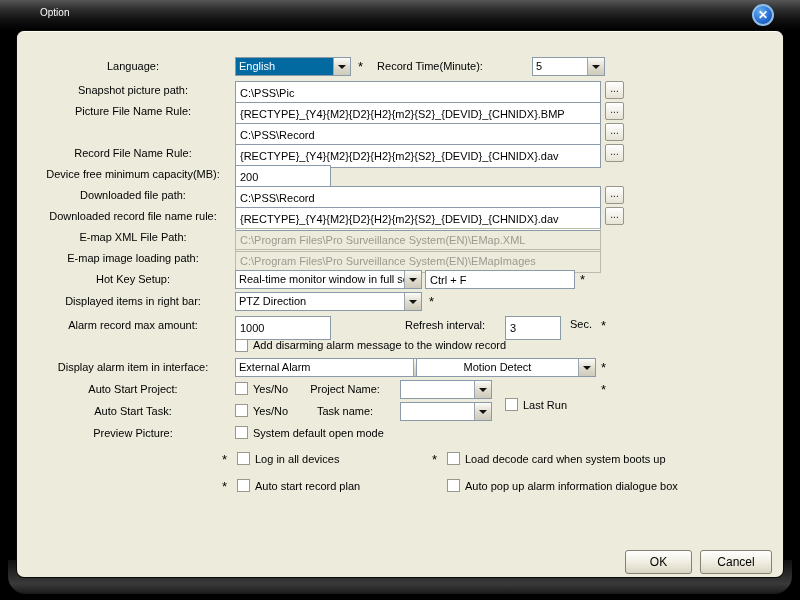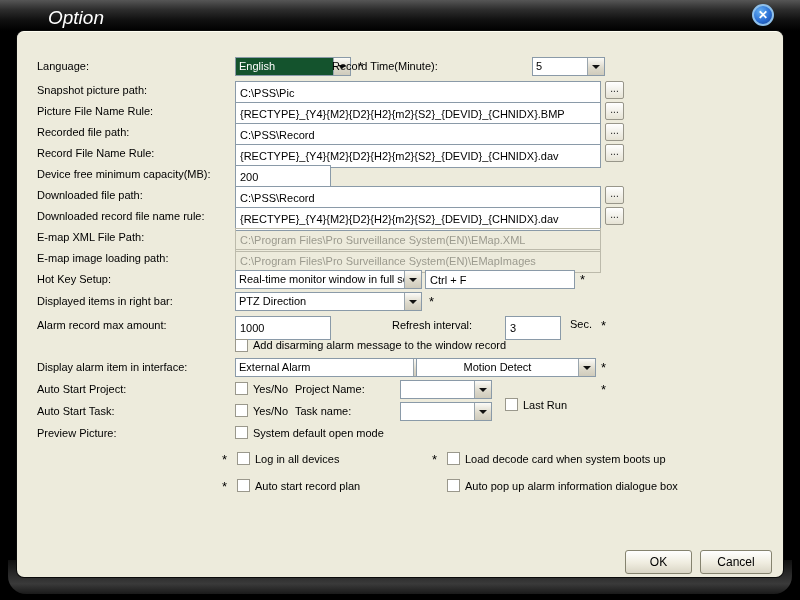--- a/index.html
+++ b/index.html
@@ -1,41 +1,41 @@
 <!DOCTYPE html>
 <html><head>
 <meta charset="utf-8">
 <style>
   * { margin:0; padding:0; box-sizing:border-box; }
   html,body { width:800px; height:600px; overflow:hidden; }
   body { font-family:"Liberation Sans", sans-serif; background:#000; position:relative; }
 
   .titlebar { position:absolute; left:0; top:0; width:800px; height:31px;
     background:linear-gradient(180deg,#565656 0%,#2e2e2e 30%,#101010 65%,#000 100%); }
-  .title-text { position:absolute; left:48px; top:7px; color:#fff; font-size:19px;font-style:italic; }
+  .title-text { position:absolute; left:40px; top:7px; color:#fff; font-size:10px; }
   .close-btn { position:absolute; left:752px; top:4px; width:22px; height:22px; border-radius:50%;
     background:radial-gradient(circle at 35% 30%, #66b0f2 0%, #2a6fd4 55%, #123f96 100%);
     border:2px solid #8fc0ea; color:#fff; display:flex; align-items:center; justify-content:center;
     font-size:12px; font-weight:bold; cursor:pointer; }
 
   .frame-bottom { position:absolute; left:8px; top:560px; width:784px; height:34px;
     background:linear-gradient(#101010,#3a3a3a 70%,#1a1a1a); border-radius:0 0 18px 18px; }
 
   .panel { position:absolute; left:17px; top:31px; width:766px; height:546px;
     background:#EDEBDC; border-radius:7px; border-top:1px solid #fffef2; box-shadow:0 0 0 1px #0a0a0a; }
 
-  .lbl { position:absolute; text-align:left; font-size:11px; color:#000; white-space:nowrap; }
+  .lbl { position:absolute; text-align:center; font-size:11px; color:#000; white-space:nowrap; }
   .field { position:absolute; height:24px; background:#fff; border:1px solid #8a9aa8;
     font-size:11px; font-family:"Liberation Sans", sans-serif; padding:1px 4px; color:#000; }
   input.field { outline:none; }
   .field.disabled { background:transparent; color:#9b9a8e; border-color:#bcbaab; }
 
   .combo { position:absolute; height:19px; background:#fff; border:1px solid #8a9aa8; display:flex; align-items:stretch; }
   .combo .txt { flex:1; font-size:11px; padding:2px 3px 0 3px; white-space:nowrap; overflow:hidden; }
-  .combo .txt.sel { background:#14532d; color:#fff; padding:2px 3px 0 3px; }
+  .combo .txt.sel { background:#0369a1; color:#fff; padding:2px 3px 0 3px; }
   .combo .arrowbtn { width:17px; border-left:1px solid #9aa5ad;
     background:linear-gradient(#fcfbf7,#dcd8ca 60%,#cfcbbc); display:flex; align-items:center; justify-content:center; }
   .tri { width:0; height:0; border-left:4px solid transparent; border-right:4px solid transparent; border-top:4px solid #111; }
 
   .dots { position:absolute; width:19px; height:18px; border:1px solid #98968a; border-radius:2px;
     background:linear-gradient(#ffffff,#e6e3d5); font-size:10px; line-height:14px; text-align:center; color:#222; cursor:pointer; }
 
   .chk { position:absolute; width:13px; height:13px; background:#fff; border:1px solid #9a988c; }
   .chklbl { position:absolute; font-size:11px; white-space:nowrap; }
   .star { position:absolute; font-size:13px; color:#000; }
@@ -73,21 +73,20 @@
   </div>
 
   <div class="lbl" style="left:20px;top:52px;width:192px;">Snapshot picture path:</div>
   <input class="field" style="left: 218px; top: 49px; width: 366px;" value="C:\PSS\Pic">
   <div class="dots" style="left:588px;top:49px;">...</div>
 
   <div class="lbl" style="left:20px;top:73px;width:192px;">Picture File Name Rule:</div>
   <input class="field" style="left: 218px; top: 70px; width: 366px;" value="{RECTYPE}_{Y4}{M2}{D2}{H2}{m2}{S2}_{DEVID}_{CHNIDX}.BMP">
   <div class="dots" style="left:588px;top:70px;">...</div>
 
-  <div class="lbl" style="left:20px;top:94px;width:192px;">Recorded file  path:</div>
   <input class="field" style="left: 218px; top: 91px; width: 366px;" value="C:\PSS\Record">
   <div class="dots" style="left:588px;top:91px;">...</div>
 
   <div class="lbl" style="left:20px;top:115px;width:192px;">Record File Name Rule:</div>
   <input class="field" style="left: 218px; top: 112px; width: 366px;" value="{RECTYPE}_{Y4}{M2}{D2}{H2}{m2}{S2}_{DEVID}_{CHNIDX}.dav">
   <div class="dots" style="left:588px;top:112px;">...</div>
 
   <div class="lbl" style="left:20px;top:136px;width:192px;">Device free minimum capacity(MB):</div>
   <input class="field" style="left: 218px; top: 133px; width: 96px;" value="200">
 

